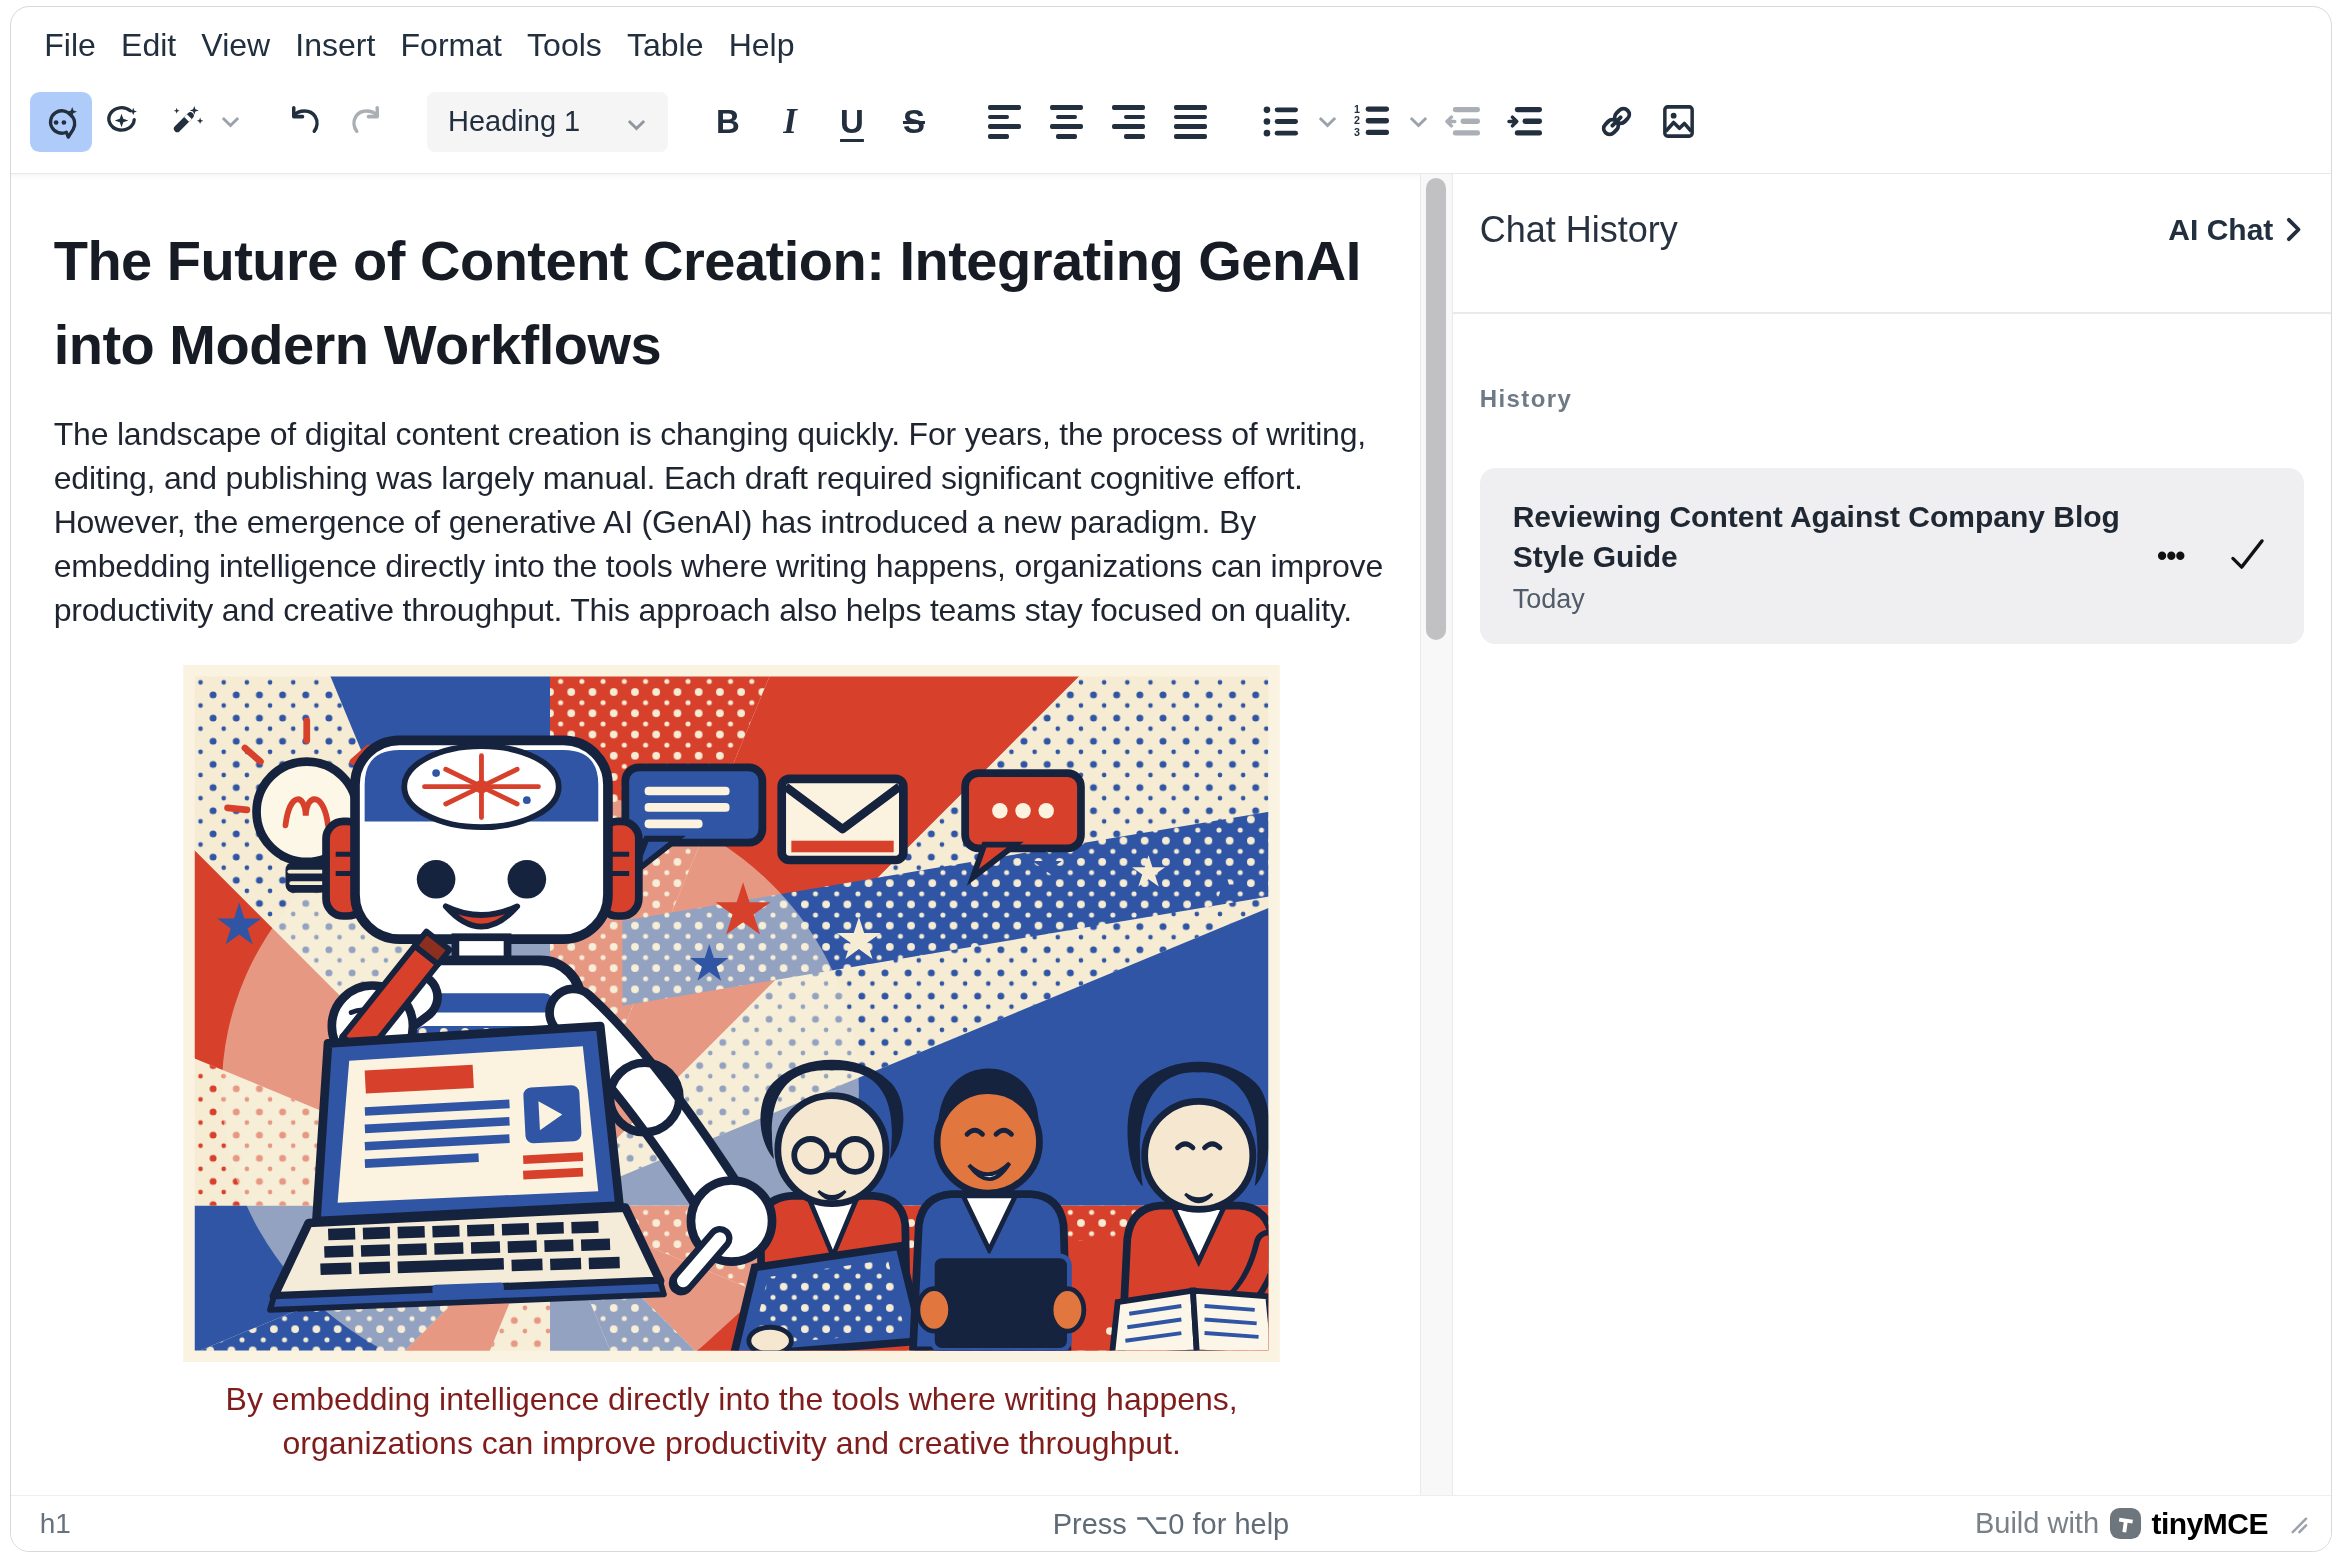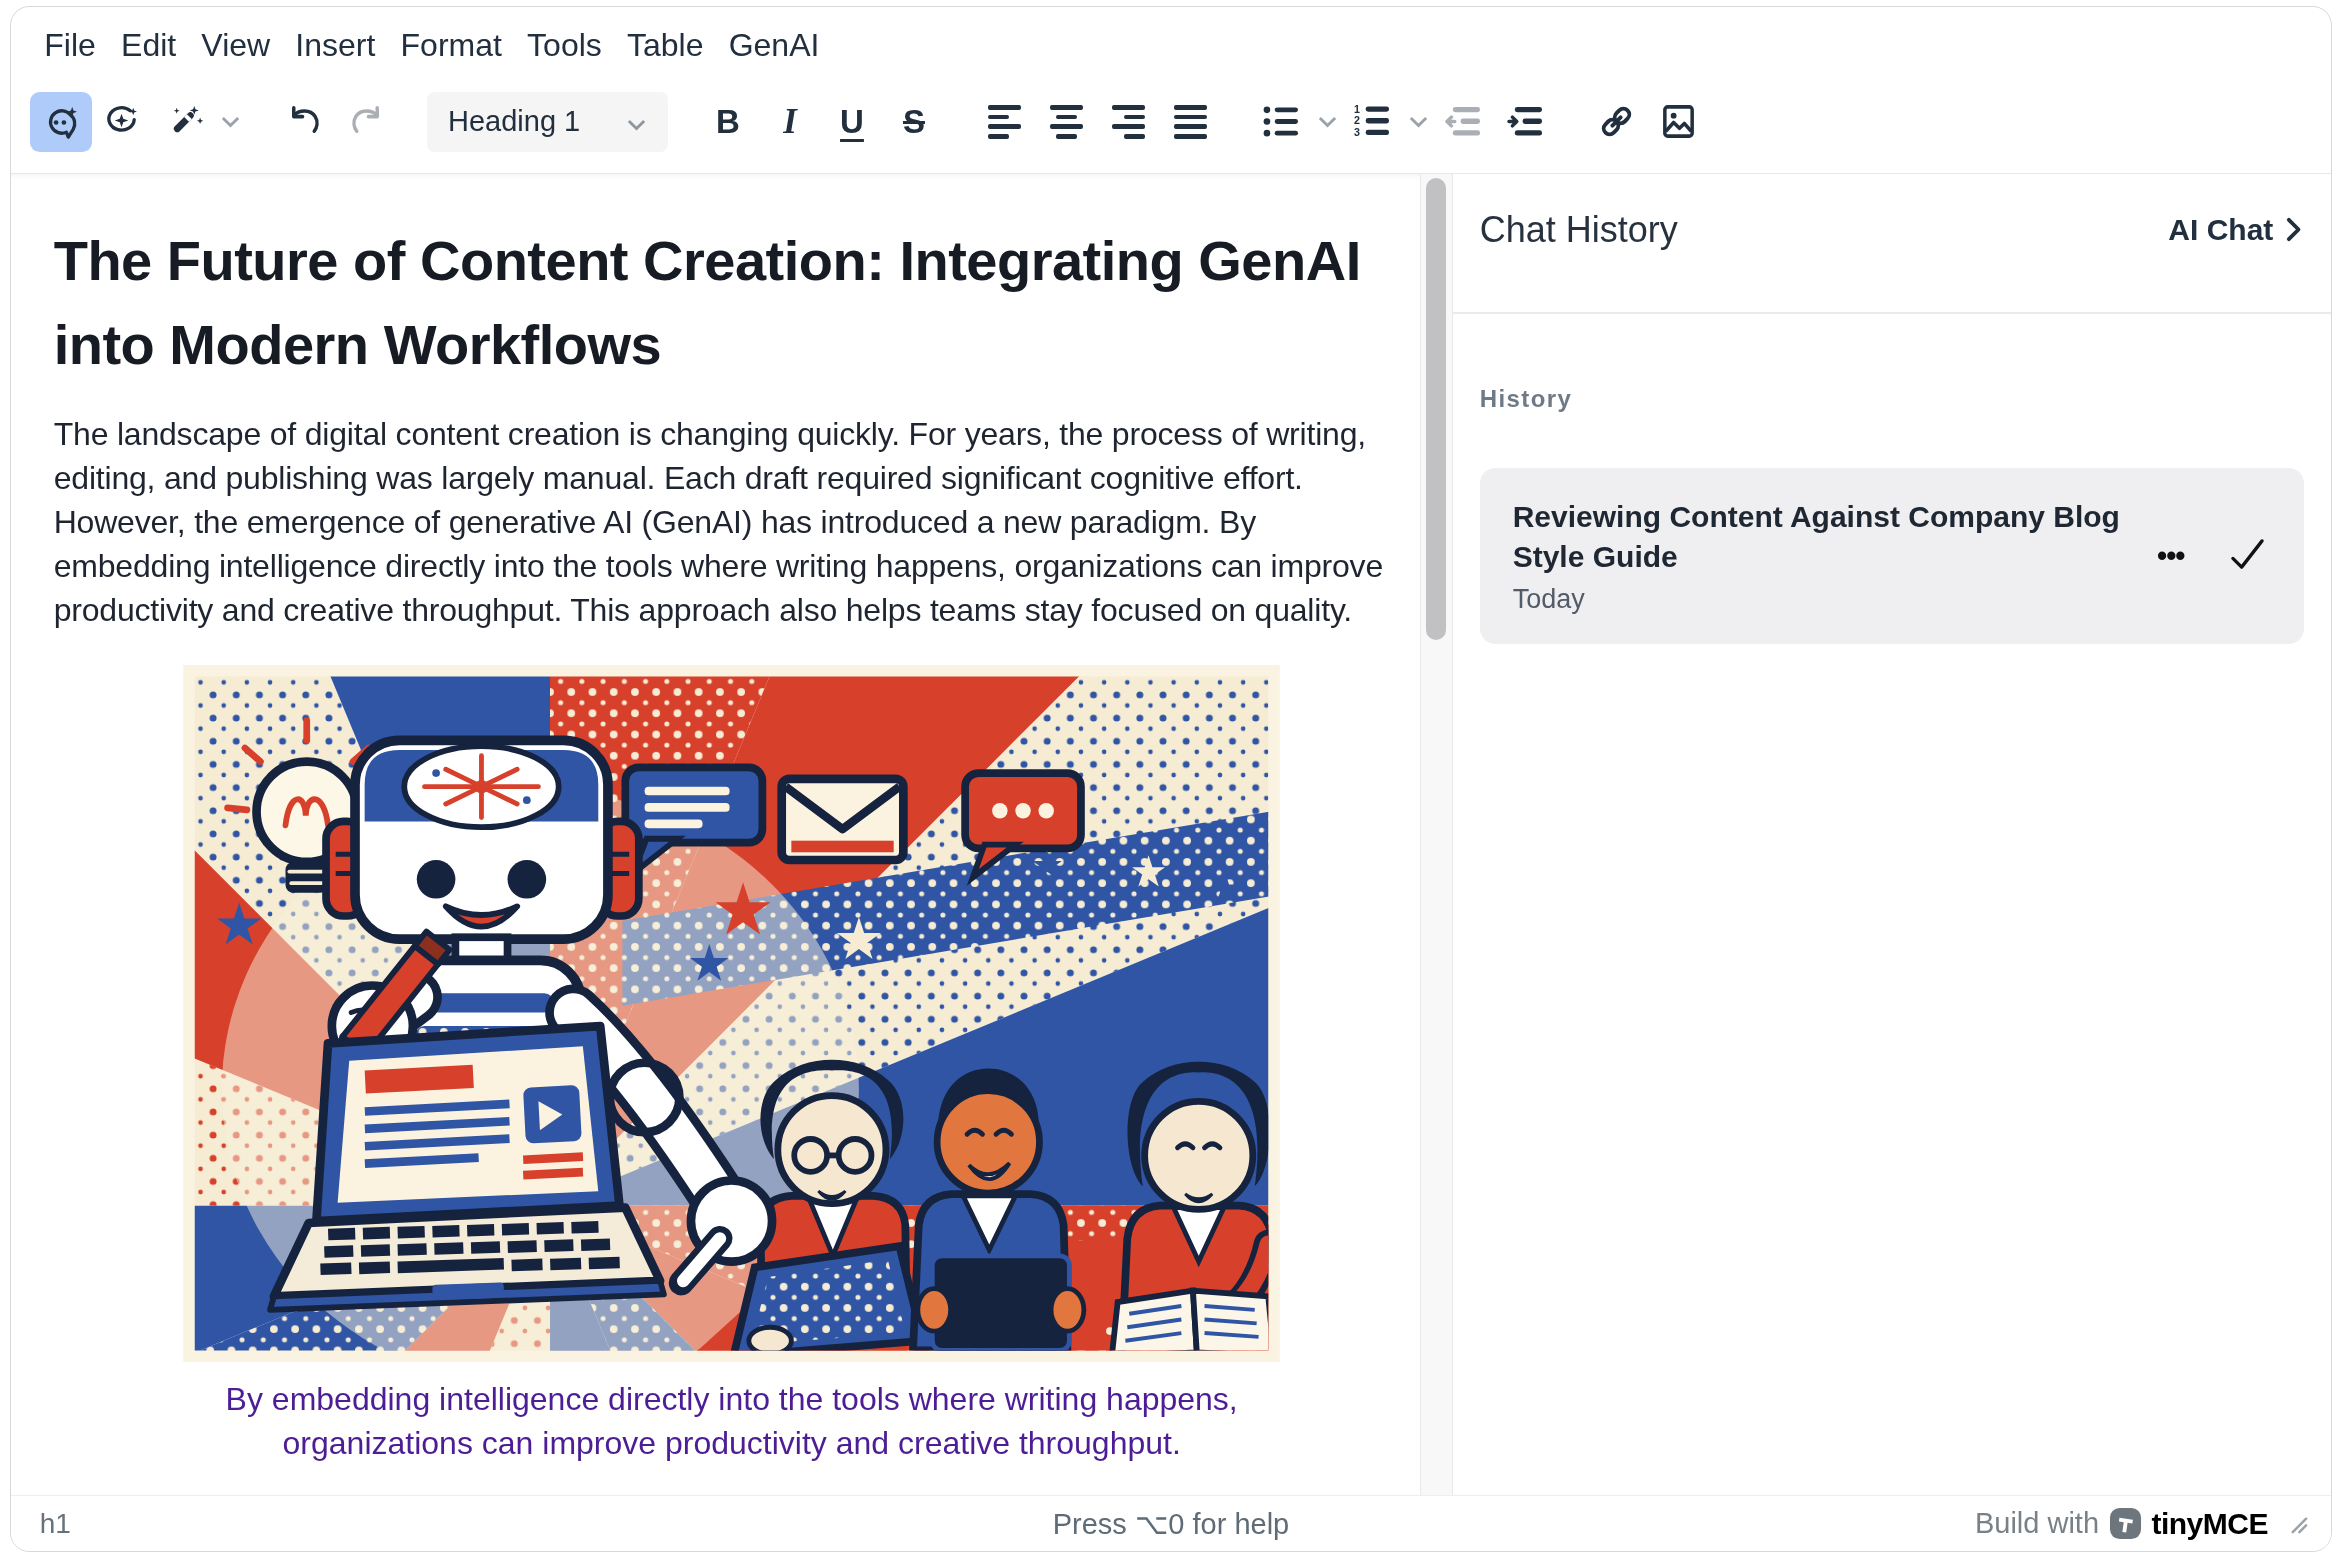--- a/index.html
+++ b/index.html
@@ -28,21 +28,21 @@
   .bars div { height:4.8px; background:#222f3e; border-radius:1.9px; }
 
   
   .main { flex:1; display:flex; min-height:0; border-top:1.9px solid #e7e8ea; box-shadow:inset 0 7.7px 7.7px -7.7px rgba(0,0,0,.08); }
   .editor-wrap { width:1442px; flex:none; position:relative; overflow:hidden; }
   .editor { position:absolute; inset:0; padding:41px 43px 0; overflow:hidden; }
   .editor h1 { font-size:56px; line-height:84px; font-weight:700; color:#161b24; letter-spacing:-0.5px; margin:3.9px 0 25px; }
   .editor p.body-text { font-size:32px; line-height:44px; color:#1f2530; letter-spacing:-0.2px; margin-bottom:33px; }
   figure { width:1097px; margin:0 auto; }
   figure svg { display:block; }
-  figcaption { font-size:32px; line-height:44px; color:#4c1d95; text-align:center; margin-top:15.4px; }
+  figcaption { font-size:32px; line-height:44px; color:#7f1d1d; text-align:center; margin-top:15.4px; }
 
   .scrollbar { position:absolute; top:0; bottom:0; right:0; width:33px; background:#f8f8f8; border-left:1px solid #e9e9ea; border-right:1px solid #e9e9ea; }
   .scroll-thumb { position:absolute; top:3.9px; left:5.8px; right:5.8px; height:462px; background:#c1c1c3; border-radius:10.6px; }
 
   
   .sidebar { flex:1; display:flex; flex-direction:column; background:#fff;gap:32px; }
   .sidebar-header { display:flex; align-items:center; justify-content:space-between; padding:35px 29px 29px 27px; }
   .sidebar-title { font-size:36px; color:#28323f; font-weight:500; }
   .ai-chat-link { display:flex; align-items:center; gap:11.6px; font-size:30px; font-weight:700; color:#222f3e; }
   .sidebar-divider { height:1.9px; background:#e9eaec; margin:0 0 0 0; }
@@ -68,21 +68,21 @@
 <div class="app">
 
   <div class="menubar">
     <span class="menu-item">File</span>
     <span class="menu-item">Edit</span>
     <span class="menu-item">View</span>
     <span class="menu-item">Insert</span>
     <span class="menu-item">Format</span>
     <span class="menu-item">Tools</span>
     <span class="menu-item">Table</span>
-    <span class="menu-item">GenAI</span>
+    <span class="menu-item">Help</span>
   </div>
 
   <div class="toolbar">
     <div class="tb-group">
       <div class="tb-btn active">
         <span>
           <svg width="39" height="39" viewBox="0 0 40 40" fill="none" stroke="#222f3e" stroke-width="3.4" stroke-linecap="round" stroke-linejoin="round">
             <path d="M30 13 a11.5 11.5 0 1 0 -4 18 l 2 5 5 -8 a11.5 11.5 0 0 0 -3 -15" fill="none"></path>
             <circle cx="15.5" cy="21" r="2.4" fill="#222f3e" stroke="none"></circle>
             <circle cx="23.5" cy="21" r="2.4" fill="#222f3e" stroke="none"></circle>

